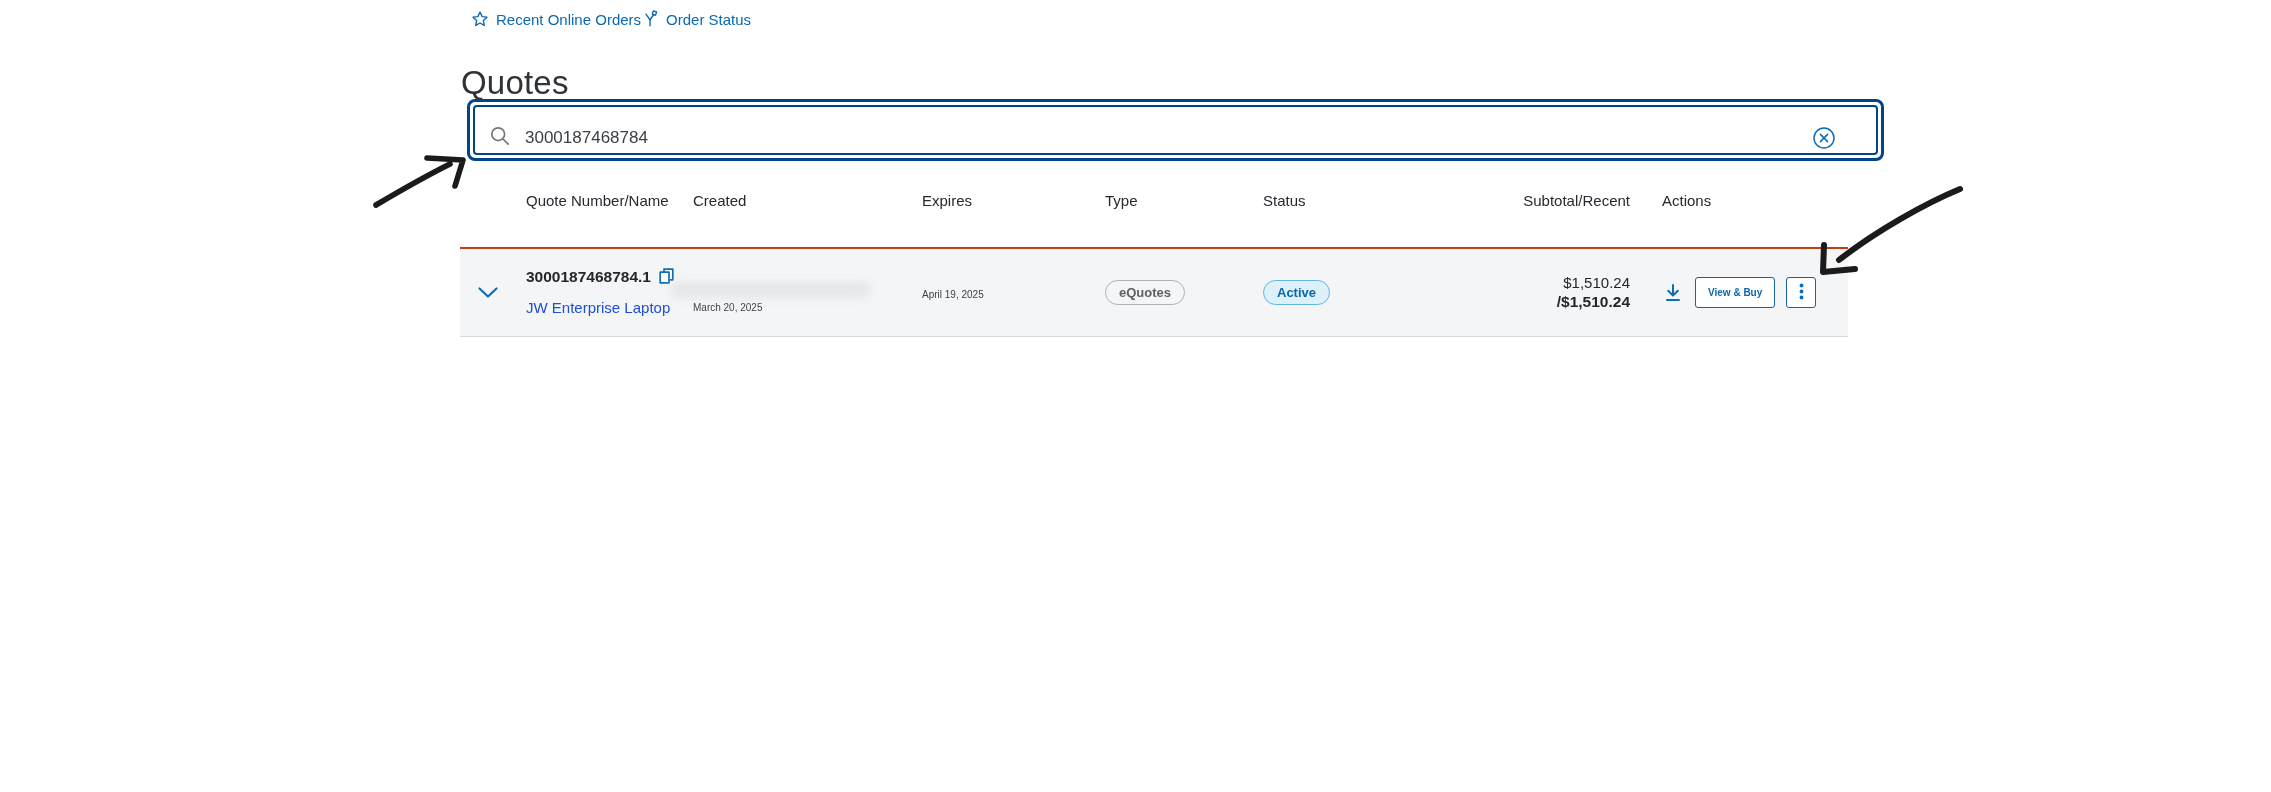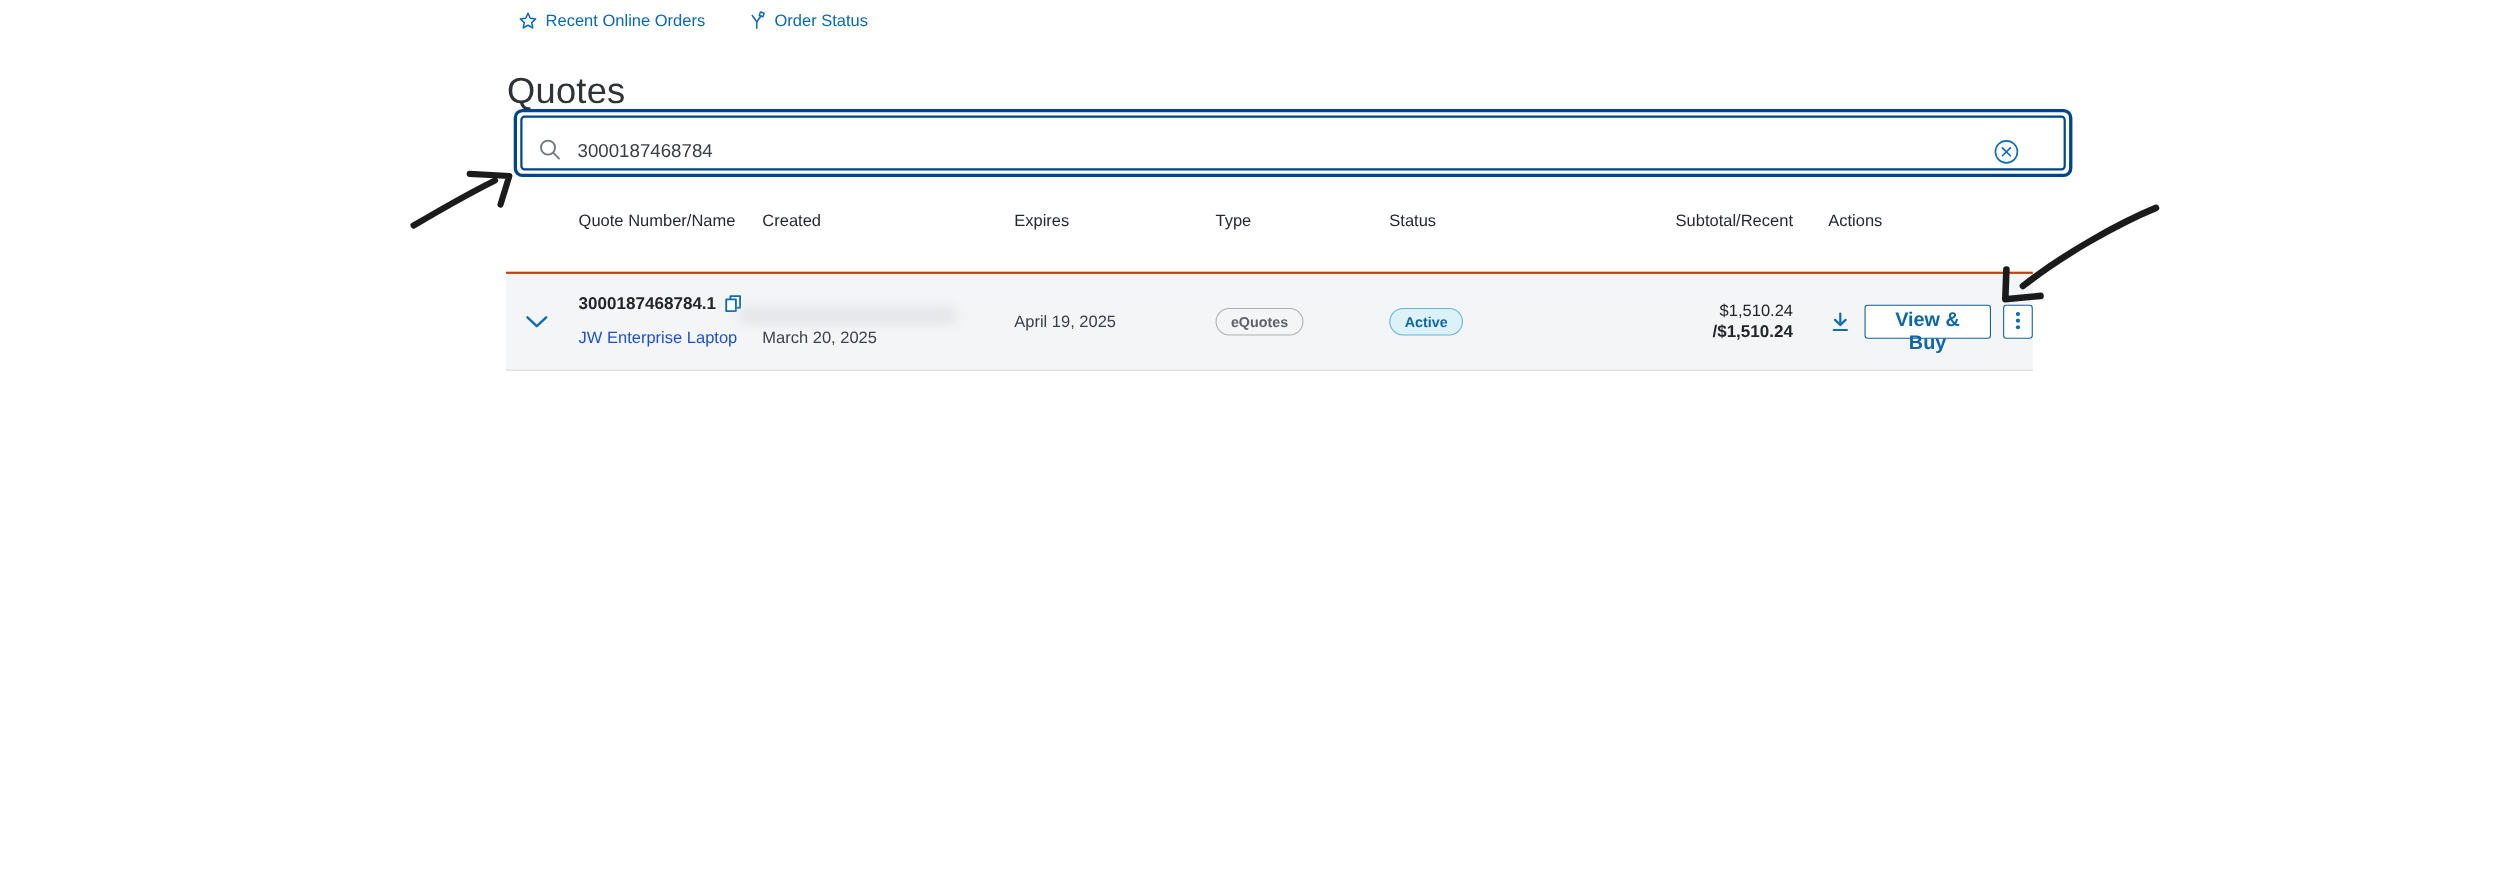--- a/index.html
+++ b/index.html
@@ -1,21 +1,21 @@
 <!DOCTYPE html>
 <html><head>
 <meta charset="utf-8">
 <style>
   html,body{margin:0;padding:0;background:#ffffff;}
   .canvas{
     position:relative;width:2271px;height:792px;overflow:hidden;background:#ffffff;
     font-family:"Liberation Sans", sans-serif;color:#3c4148;
   }
   
-  .topnav{position:absolute;left:471px;top:10px;display:flex;gap:38px;align-items:center;}
+  .topnav{position:absolute;left:471px;top:10px;display:flex;align-items:center;}
   .navlink{display:flex;align-items:center;gap:7px;color:#0b68b4;font-size:15px;font-weight:500;cursor:pointer;text-decoration:none;}
   .navlink svg{display:block;}
   
   .page-title{position:absolute;left:461px;top:42px;font-size:33px;font-weight:400;color:#2f3337;letter-spacing:.2px;}
   
   .search-outer{
     position:absolute;left:467px;top:99px;width:1417px;height:62px;box-sizing:border-box;
     border:3px solid #00458a;border-radius:8px;padding:3px;background:#fff;
   }
   .search-inner{
@@ -38,32 +38,32 @@
     height:87px;align-items:center;background:#f4f5f7;
     border-top:2px solid #c2410c;border-bottom:1px solid #d9d9d9;box-sizing:content-box;
   }
   .cell-expand{display:flex;justify-content:flex-start;padding-left:13px;}
   .expand-btn{border:none;background:transparent;padding:4px;cursor:pointer;line-height:0;}
   .cell-quote .qnum{display:flex;align-items:center;gap:8px;font-size:15.5px;font-weight:700;color:#23272b;line-height:19px;}
   .copy-btn{border:none;background:transparent;padding:0;cursor:pointer;line-height:0;}
   .cell-quote .qname{font-size:15px;color:#1d4ed8;line-height:20px;margin-top:12px;}
   .cell-created{transform:translateY(5px);}
   .redacted{width:200px;height:16px;border-radius:8px;background:#dfe1e4;filter:blur(5px);opacity:.75;margin:0 0 4px -22px;}
-  .date-text{font-size:15px;color:#3c4148;}
+  .date-text{font-size:10px;color:#3c4148;}
   .pill{display:inline-flex;align-items:center;border-radius:999px;font-size:13px;font-weight:700;padding:4px 13px;line-height:15px;}
   .pill.type{border:1px solid #aeb1b4;color:#5c6166;background:transparent;}
   .pill.status{border:1px solid #62b5e0;color:#0d66a9;background:#ddf1fb;}
   .cell-subtotal{text-align:right;color:#23272b;}
   .cell-subtotal .sub{font-size:15px;font-weight:400;line-height:19px;}
   .cell-subtotal .tot{font-size:15.5px;font-weight:700;line-height:20px;}
   .cell-actions{display:flex;align-items:center;gap:11px;padding-left:32px;}
   .dl-btn{border:none;background:transparent;padding:0;cursor:pointer;line-height:0;}
   .viewbuy-btn{
     box-sizing:border-box;height:31px;padding:2px 12px;border:1px solid #16629e;border-radius:3px;
-    background:#fff;color:#0d66a9;font-family:"Liberation Sans", sans-serif;font-size:18px;font-weight:700;cursor:pointer;
+    background:#fff;color:#0d66a9;font-family:"Liberation Sans", sans-serif;font-size:10px;font-weight:700;cursor:pointer;
   }
   .kebab-btn{
     box-sizing:border-box;width:30px;height:31px;border:1px solid #16629e;border-radius:3px;
     background:#fff;cursor:pointer;display:flex;align-items:center;justify-content:center;padding:0;
   }
   
   .arrows{position:absolute;left:0;top:0;width:2271px;height:792px;pointer-events:none;}
 </style>
 </head>
 <body>

